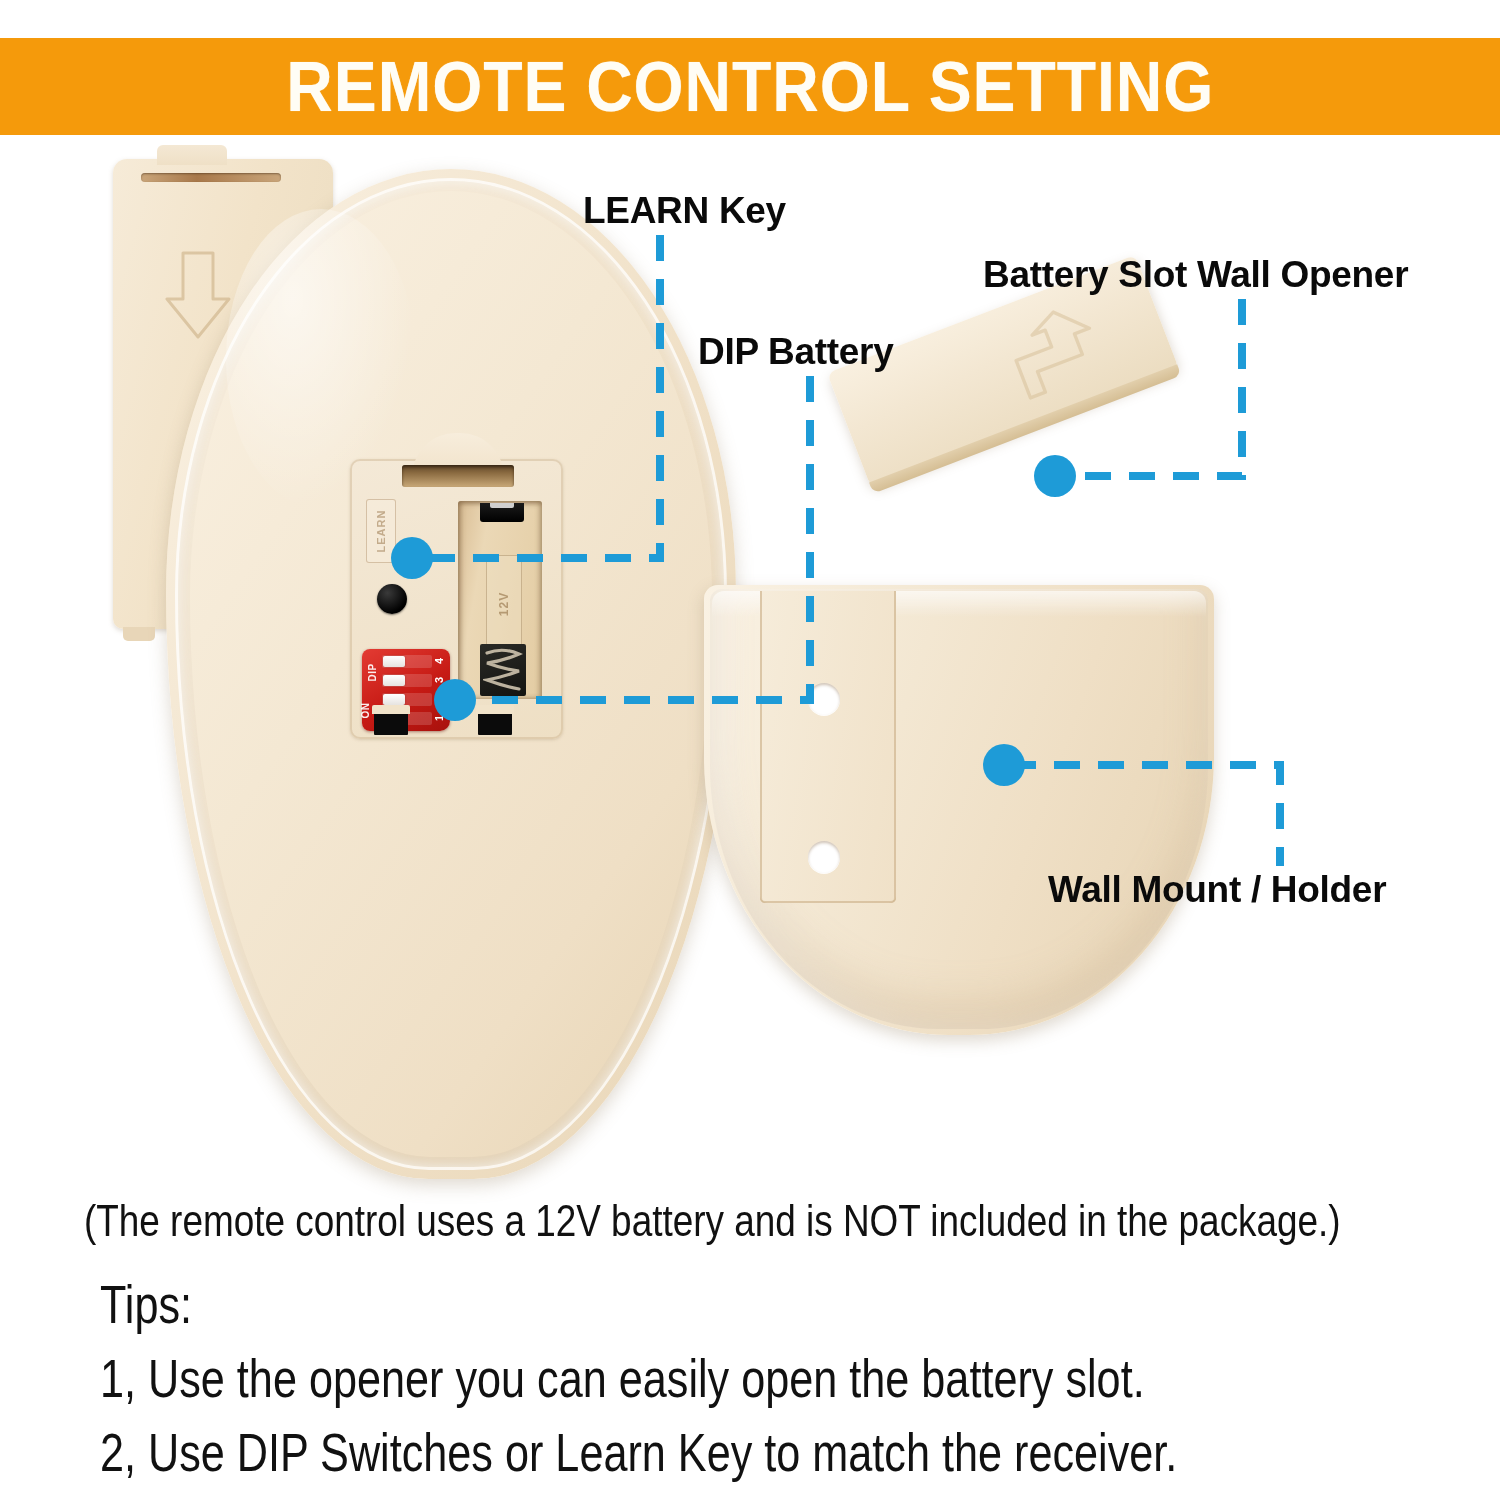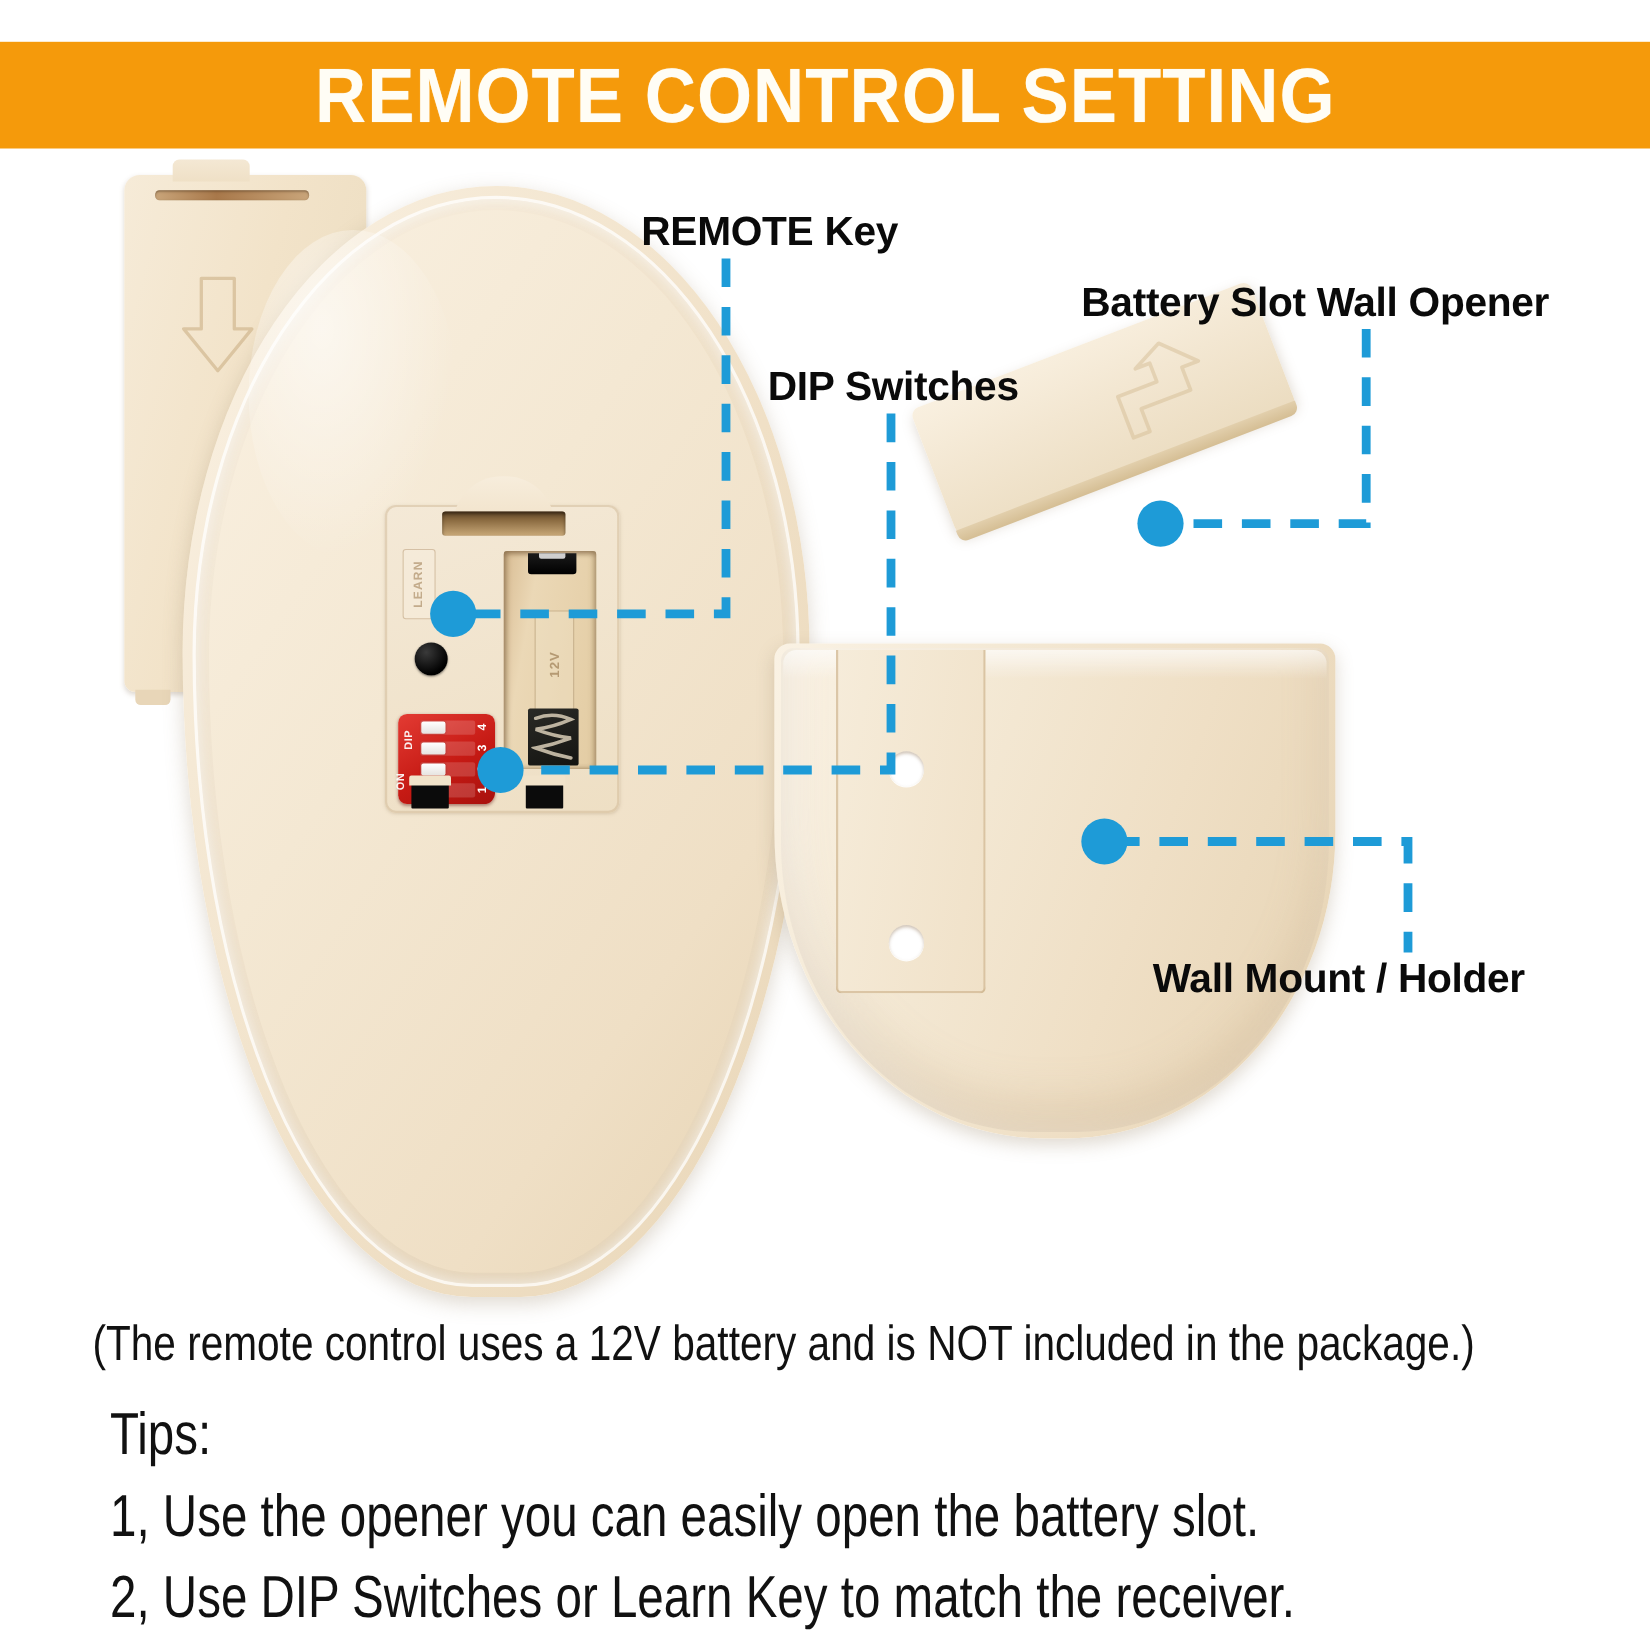--- a/index.html
+++ b/index.html
@@ -612,22 +612,22 @@
     <path d="M1010 765 L1280 765 L1280 866"></path>
   </g>
   <g fill="#1E9BD7">
     <circle cx="412" cy="558" r="21"></circle>
     <circle cx="455" cy="700" r="21"></circle>
     <circle cx="1055" cy="476" r="21"></circle>
     <circle cx="1004" cy="765" r="21"></circle>
   </g>
 </svg>
 
-<div class="callout-label" style="left:583px; top:190px">REMOTE Key</div>
-<div class="callout-label" style="left:698px; top:331px">DIP Switches</div>
+<div class="callout-label" style="left:583px; top:190px">LEARN Key</div>
+<div class="callout-label" style="left:698px; top:331px">DIP Battery</div>
 <div class="callout-label" style="left:983px; top:254px">Battery Slot Wall Opener</div>
 <div class="callout-label" style="left:1048px; top:869px">Wall Mount / Holder</div>
 
 <div id="bottom-text">
   <div class="narrow-line" id="battery-note">(The remote control uses a 12V battery and is NOT included in the package.)</div>
   <div class="narrow-line" id="tips-heading">Tips:</div>
   <div class="narrow-line" id="tip-line-1">1, Use the opener you can easily open the battery slot.</div>
   <div class="narrow-line" id="tip-line-2">2, Use DIP Switches or Learn Key to match the receiver.</div>
 </div>
 

